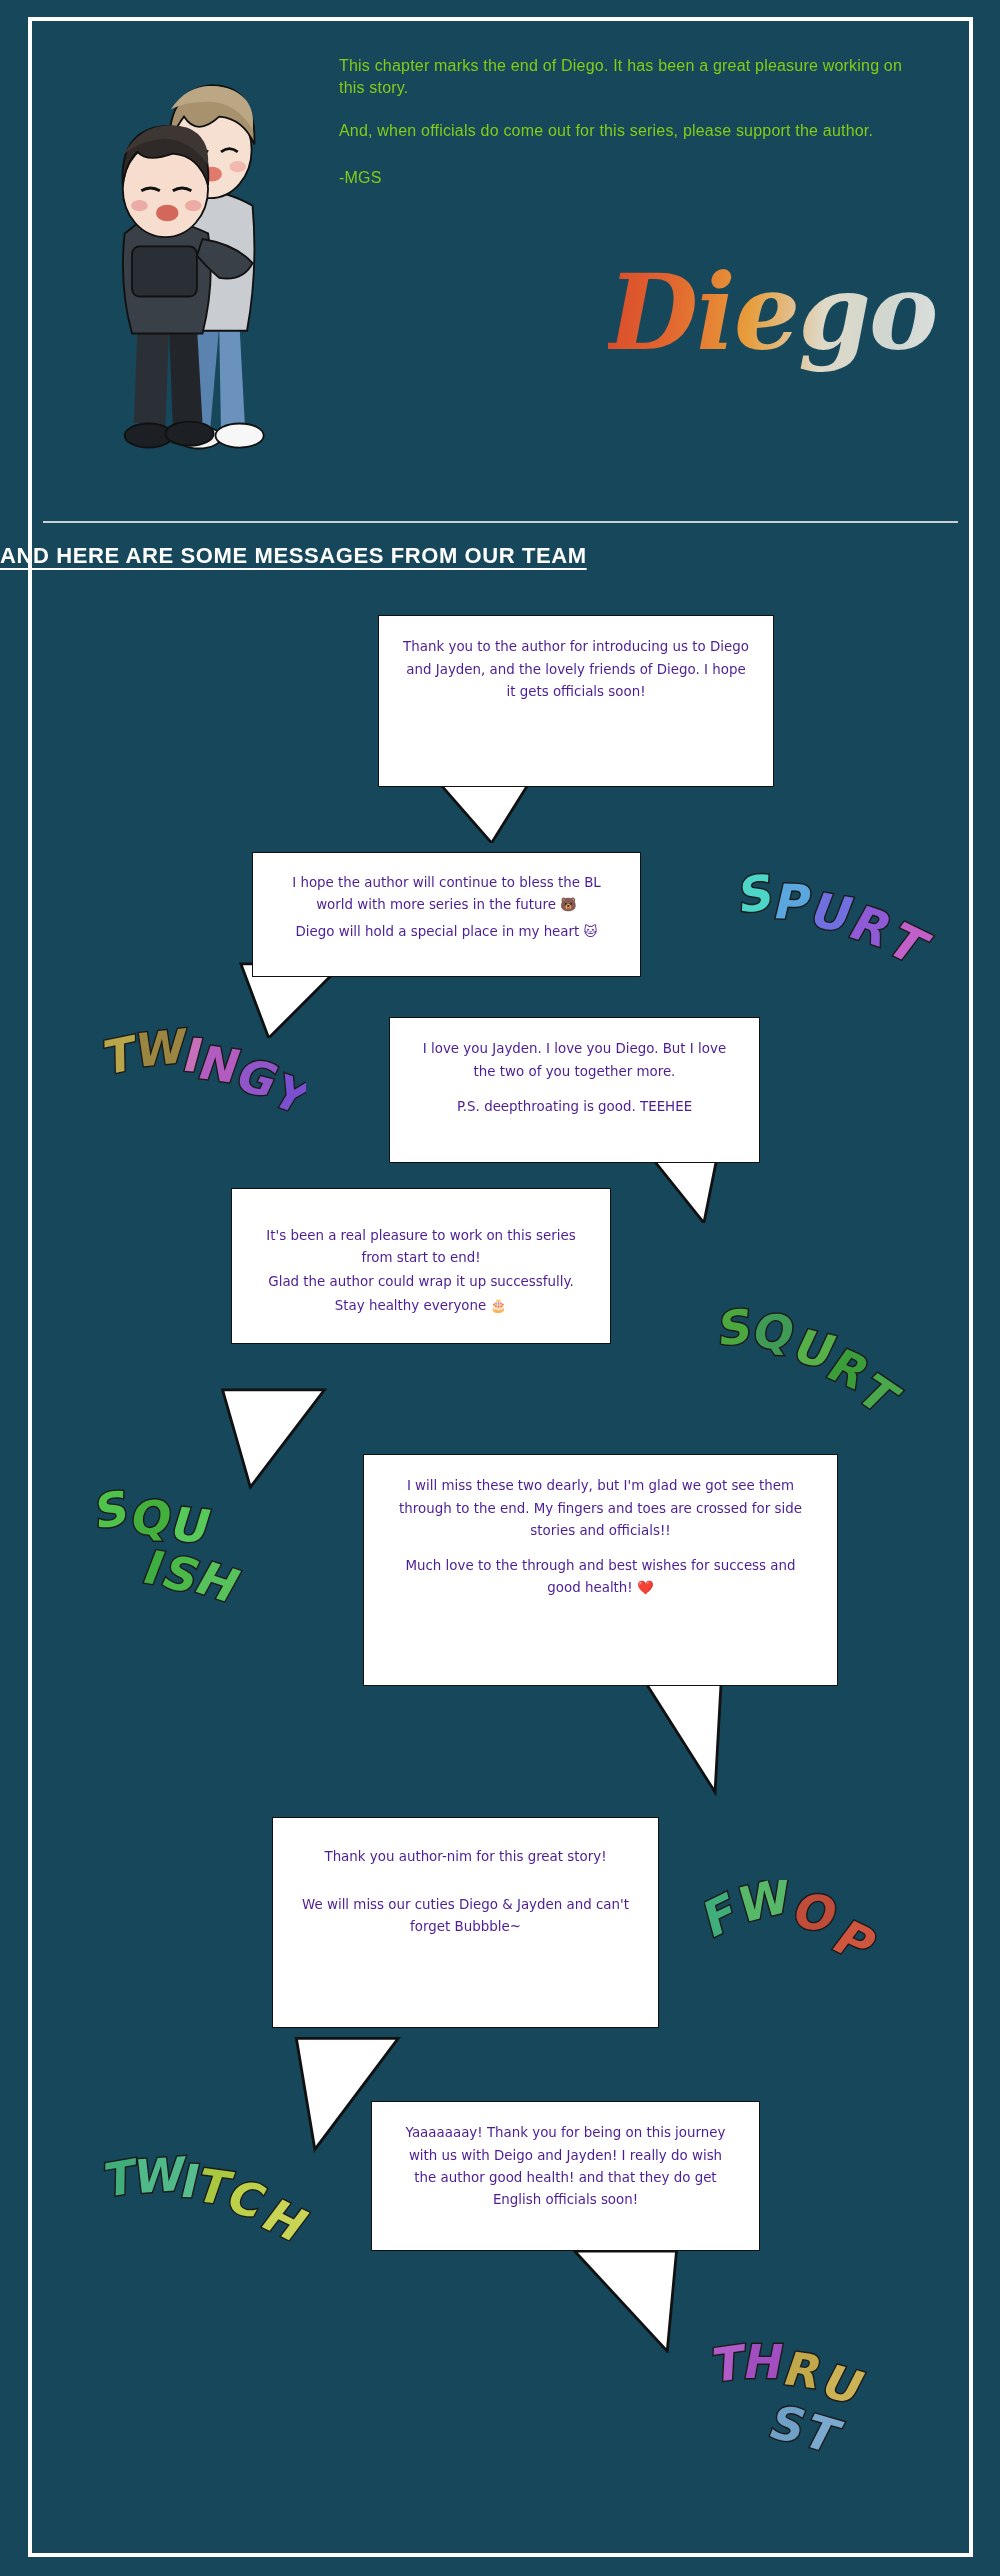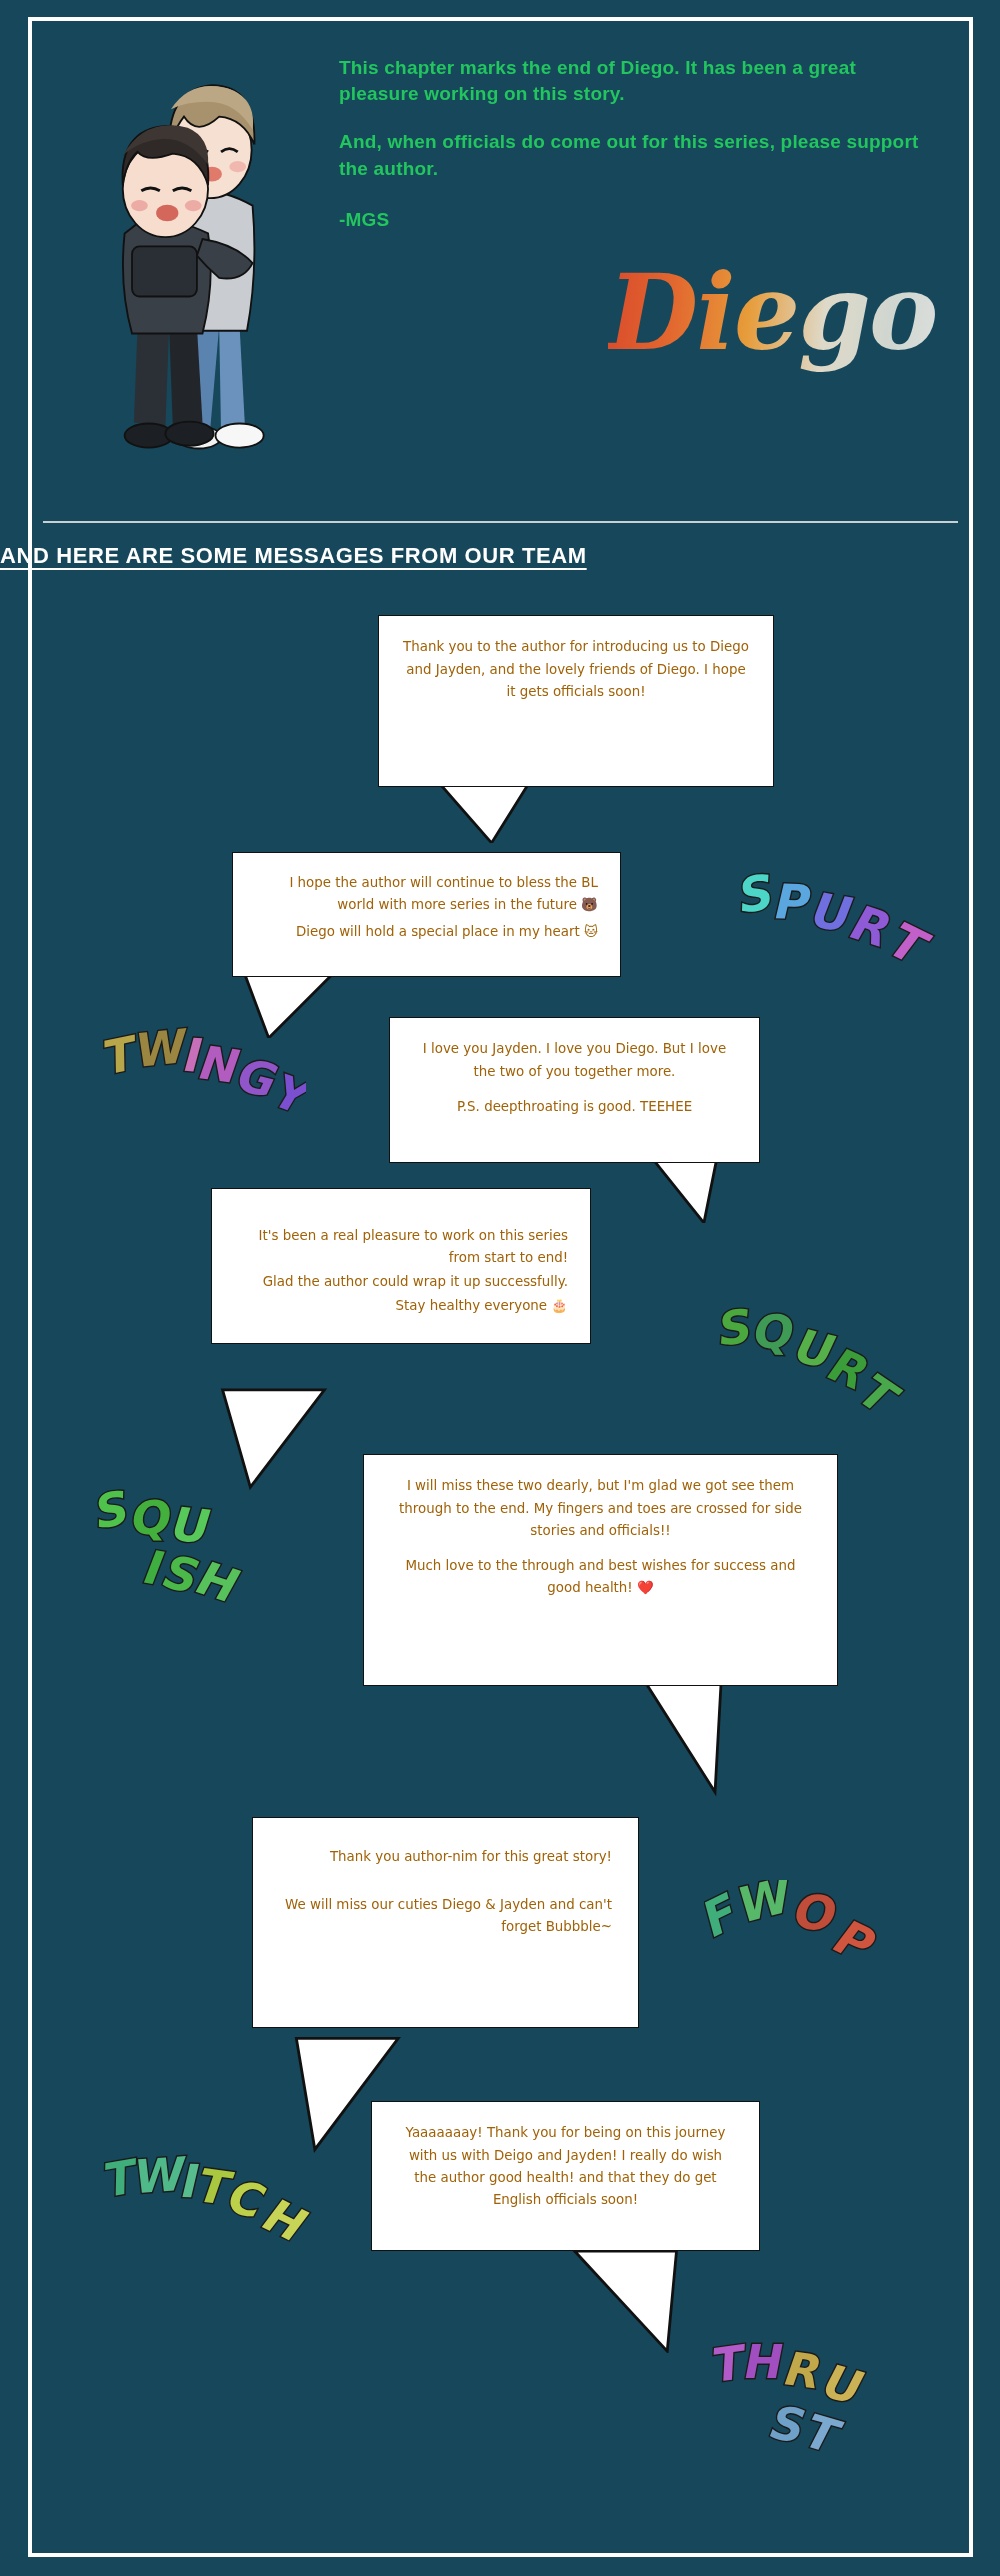--- a/index.html
+++ b/index.html
@@ -31,24 +31,24 @@
     left: 43px;
     top: 31.5px;
     width: 915px;
     height: 482px;
   }
   .note-text {
     position: absolute;
     left: 296px;
     top: 23px;
     width: 593px;
-    color: #22c55e;
-    font-size: 19px;
+    color: #84cc16;
+    font-size: 16px;
     line-height: 1.42;
-    font-weight: bold;
+    font-weight: normal;
     letter-spacing: 0.2px;
   }
   .note-text p { margin: 0 0 20.4px 0; }
   .note-sign { margin-top: 24px; }
   
   .signature {
     position: absolute;
     left: 565px;
     top: 213px;
     width: 371px;
@@ -89,30 +89,30 @@
     letter-spacing: 0.6px;
     text-decoration: underline;
     text-underline-offset: 4.6px;
   }
   
   .bubble {
     position: absolute;
     background: #ffffff;
     border: 1.9px solid #111;
     box-sizing: border-box;
-    color: #a16207;
+    color: #4c1d95;
     font-size: 13.4px;
     line-height: 1.65;
     padding: 20.4px 24px;
     text-align: center;
     font-family: "DejaVu Sans", sans-serif;
   }
   .bubble p { margin: 0 0 13px 0; }
   .bubble p:last-child { margin-bottom: 0; }
-  .bubble.left-text { text-align: right; }
+  .bubble.left-text { text-align: center; margin-left: 20px; }
 </style>
 </head>
 <body>
 
 <div class="page">
 
   <div class="frame"></div>
 
   <div class="note-panel">
 

